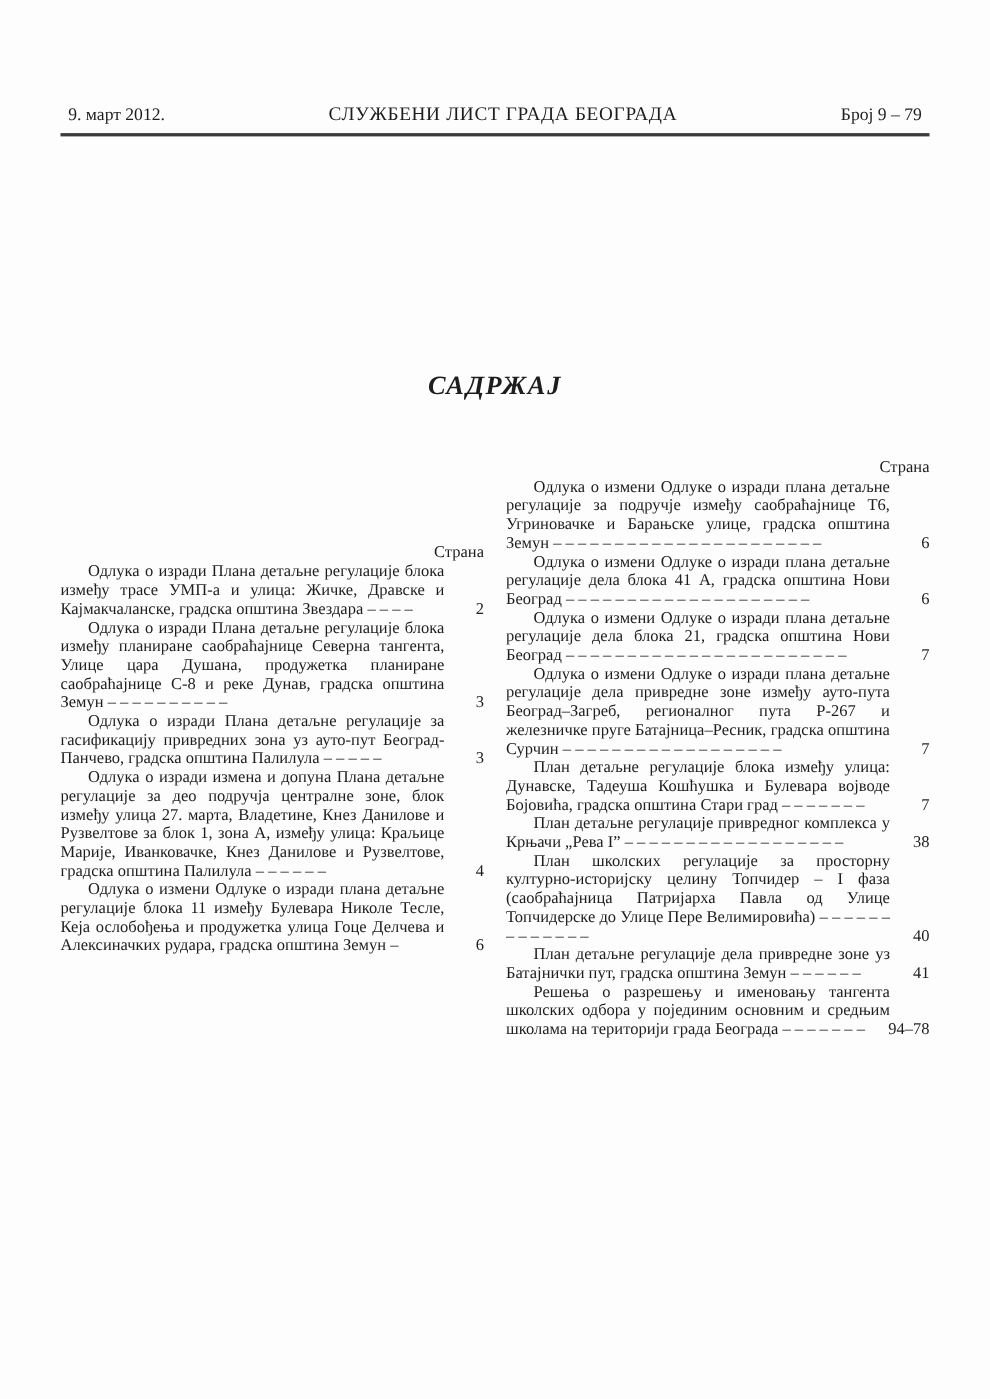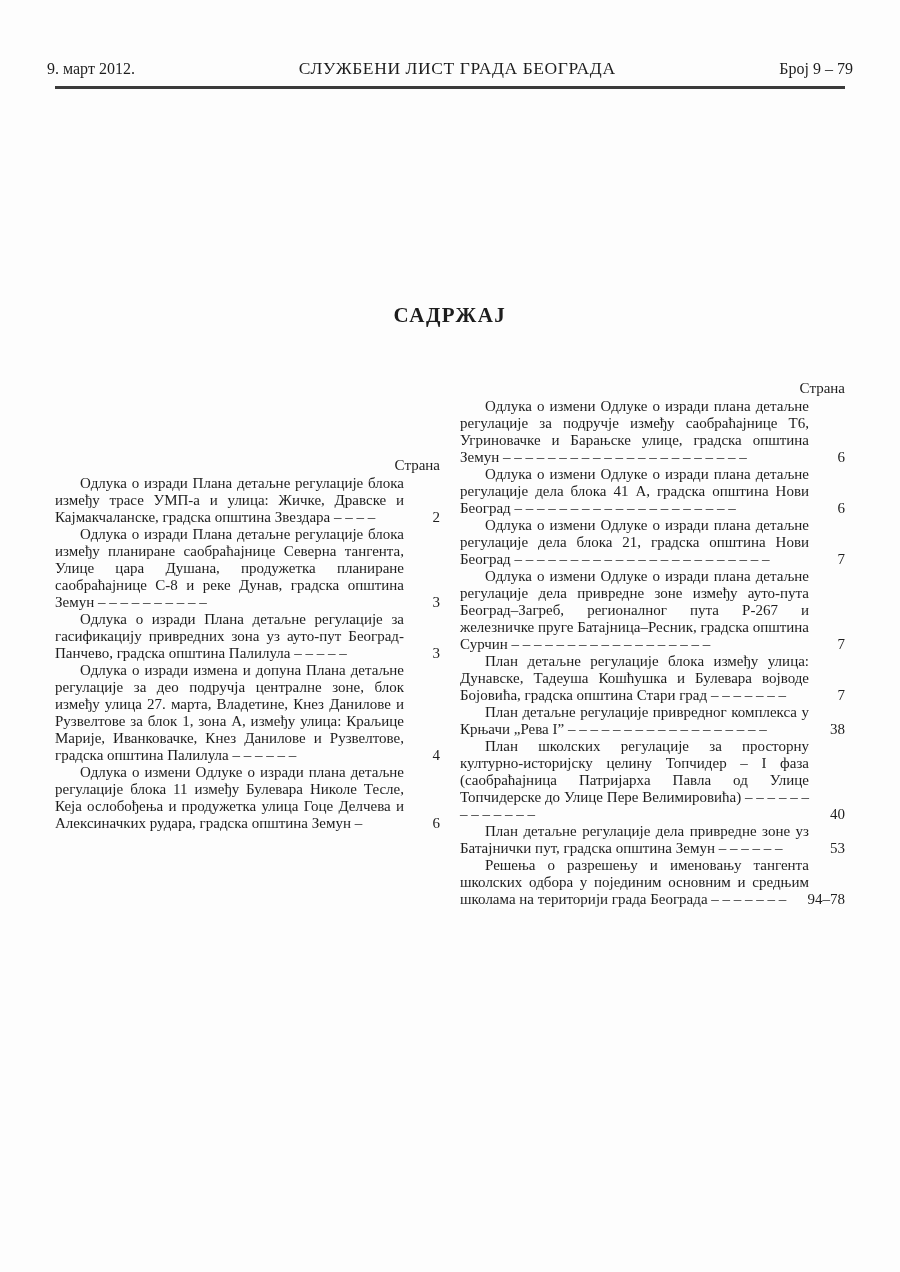--- a/index.html
+++ b/index.html
@@ -12,22 +12,22 @@
     width: 900px;
     height: 1272px;
     color: #1d1d1d;
     font-family: "Liberation Serif", "DejaVu Serif", serif;
     overflow: hidden;
   }
   .page-header {
     display: flex;
     justify-content: space-between;
     align-items: baseline;
-    padding-top: 58px;
-    margin: 0 47px;
+    padding-top: 93px;
+    margin: 0 62px;
   }
   .header-date, .header-issue {
     font-size: 16px;
     white-space: nowrap;
   }
   .header-title {
     font-size: 17.5px;
     font-weight: normal;
     letter-spacing: 0.6px;
     margin: 0;
@@ -35,22 +35,23 @@
     white-space: nowrap;
   }
   .header-rule {
     height: 3px;
     background: #3b3b3b;
     margin: 7px 55px 0 55px;
   }
   .toc-title {
     margin: 214px 0 0 0;
     text-align: center;
-    font-size: 21px;
+    font-size: 24px;
     font-weight: bold;
+    font-style: italic;
     letter-spacing: 1.5px;
   }
   .columns {
     display: flex;
     gap: 20px;
     margin: 52px 55px 0 55px;
     align-items: center;
   }
   .col {
     flex: 1;
@@ -124,20 +125,20 @@
   <p class="entry"><span class="entry-text">Одлука о измени Одлуке о изради плана детаљне регулације дела блока 21, градска општина Нови Београд</span><span class="leader"> – – – – – – – – – – – – – – – – – – – – – – –</span><span class="pageno">7</span></p>
 
   <p class="entry"><span class="entry-text">Одлука о измени Одлуке о изради плана детаљне регулације дела привредне зоне између ауто-пута Београд–Загреб, регионалног пута Р-267 и железничке пруге Батајница–Ресник, градска општина Сурчин</span><span class="leader"> – – – – – – – – – – – – – – – – – –</span><span class="pageno">7</span></p>
 
   <p class="entry"><span class="entry-text">План детаљне регулације блока између улица: Дунавске, Тадеуша Кошћушка и Булевара војводе Бојовића, градска општина Стари град</span><span class="leader"> – – – – – – –</span><span class="pageno">7</span></p>
 
   <p class="entry"><span class="entry-text">План детаљне регулације привредног комплекса у Крњачи „Рева I”</span><span class="leader"> – – – – – – – – – – – – – – – – – –</span><span class="pageno">38</span></p>
 
   <p class="entry"><span class="entry-text">План школских регулације за просторну културно-историјску целину Топчидер – I фаза (саобраћајница Патријарха Павла од Улице Топчидерске до Улице Пере Велимировића)</span><span class="leader"> – – – – – – – – – – – – –</span><span class="pageno">40</span></p>
 
-  <p class="entry"><span class="entry-text">План детаљне регулације дела привредне зоне уз Батајнички пут, градска општина Земун</span><span class="leader"> – – – – – –</span><span class="pageno">53</span></p>
+  <p class="entry"><span class="entry-text">План детаљне регулације дела привредне зоне уз Батајнички пут, градска општина Земун</span><span class="leader"> – – – – – –</span><span class="pageno">41</span></p>
 
   <p class="entry"><span class="entry-text">Решења о разрешењу и именовању тангента школских одбора у појединим основним и средњим школама на територији града Београда</span><span class="leader"> – – – – – – –</span><span class="pageno">94–78</span></p>
 </div>
     </section>
   </div>
 
 </div>
 
 </body></html>

